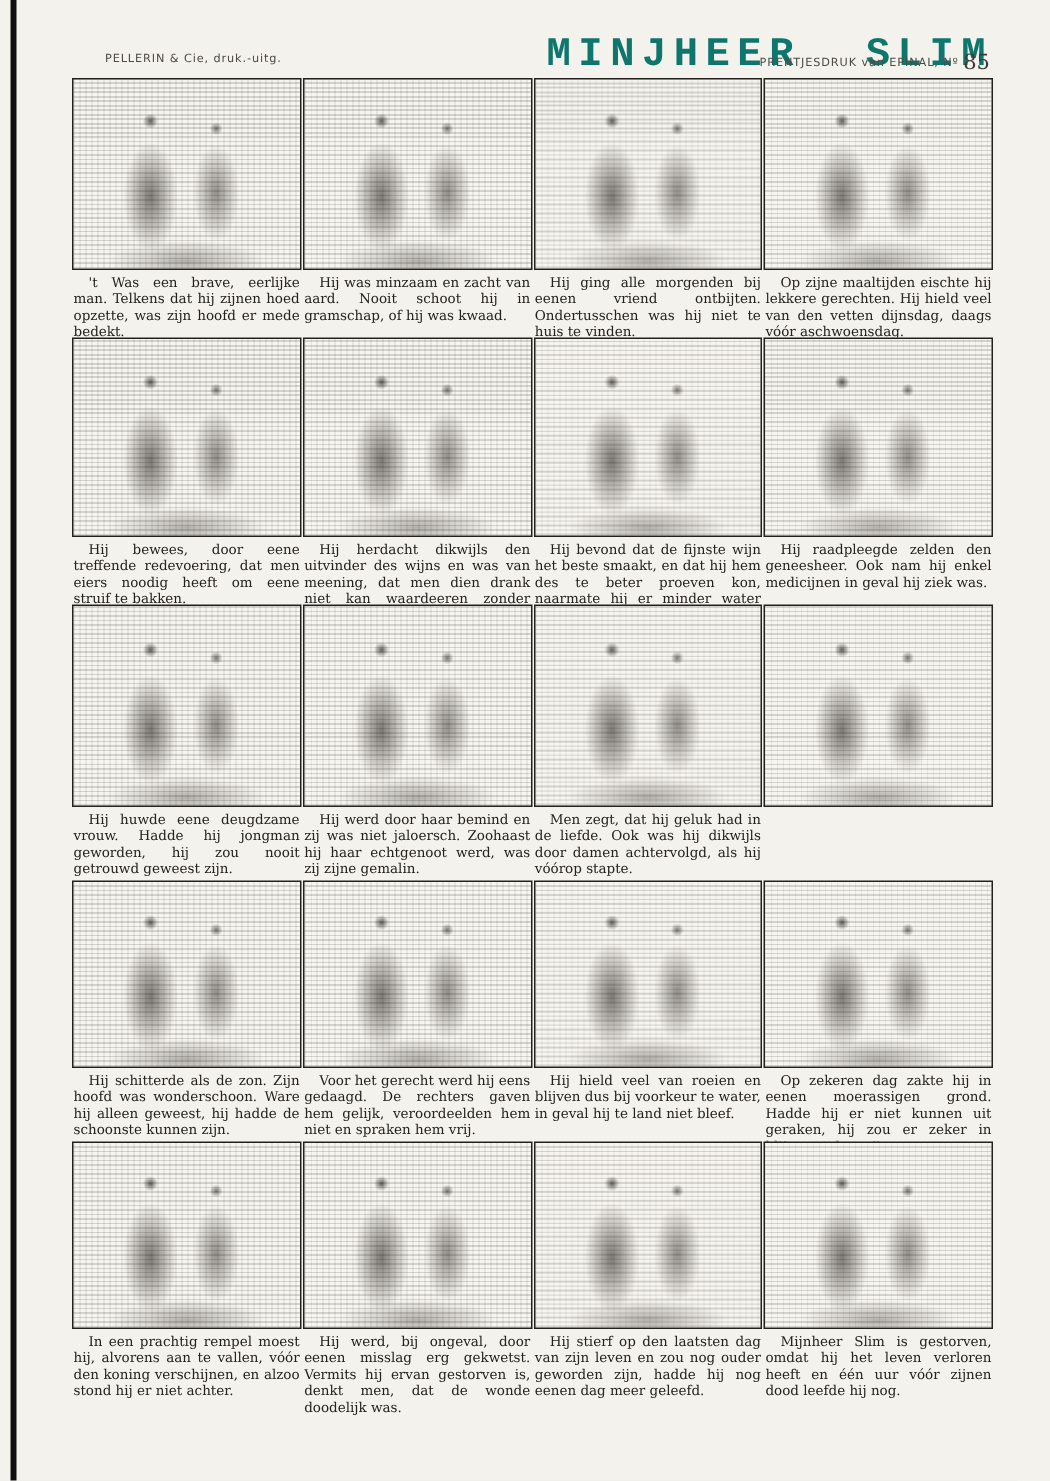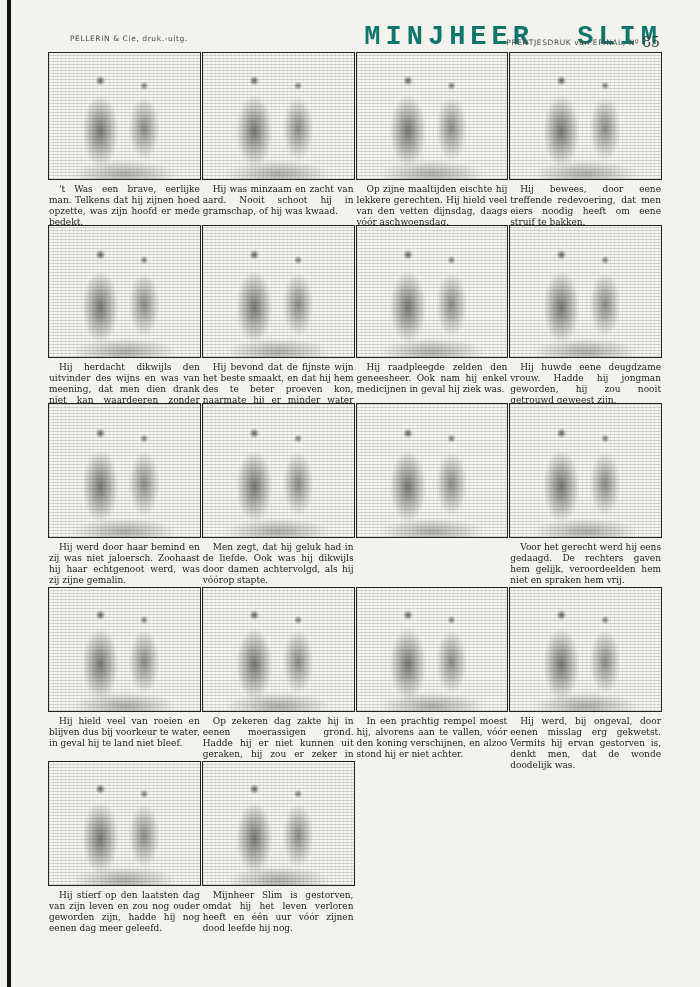--- a/index.html
+++ b/index.html
@@ -92,20 +92,24 @@
     <figure class="cell">
       <div class="illo"></div>
       <figcaption class="cap">'t Was een brave, eerlijke man. Telkens dat hij zijnen hoed opzette, was zijn hoofd er mede bedekt.</figcaption>
     </figure>
     <figure class="cell">
       <div class="illo"></div>
       <figcaption class="cap">Hij was minzaam en zacht van aard. Nooit schoot hij in gramschap, of hij was kwaad.</figcaption>
     </figure>
     <figure class="cell">
       <div class="illo"></div>
+      <figcaption class="cap">Hij ging alle morgenden bij eenen vriend ontbijten. Ondertusschen was hij niet te huis te vinden.</figcaption>
+    </figure>
+    <figure class="cell">
+      <div class="illo"></div>
       <figcaption class="cap">Op zijne maaltijden eischte hij lekkere gerechten. Hij hield veel van den vetten dijnsdag, daags vóór aschwoensdag.</figcaption>
     </figure>
     <figure class="cell">
       <div class="illo"></div>
       <figcaption class="cap">Hij bewees, door eene treffende redevoering, dat men eiers noodig heeft om eene struif te bakken.</figcaption>
     </figure>
     <figure class="cell">
       <div class="illo"></div>
       <figcaption class="cap">Hij herdacht dikwijls den uitvinder des wijns en was van meening, dat men dien drank niet kan waardeeren zonder hem te proeven.</figcaption>
     </figure>
@@ -127,20 +131,24 @@
     </figure>
     <figure class="cell">
       <div class="illo"></div>
       <figcaption class="cap">Men zegt, dat hij geluk had in de liefde. Ook was hij dikwijls door damen achtervolgd, als hij vóórop stapte.</figcaption>
     </figure>
     <figure class="cell">
       <div class="illo"></div>
     </figure>
     <figure class="cell">
       <div class="illo"></div>
+      <figcaption class="cap">Hij schitterde als de zon. Zijn hoofd was wonderschoon. Ware hij alleen geweest, hij hadde de schoonste kunnen zijn.</figcaption>
+    </figure>
+    <figure class="cell">
+      <div class="illo"></div>
       <figcaption class="cap">Voor het gerecht werd hij eens gedaagd. De rechters gaven hem gelijk, veroordeelden hem niet en spraken hem vrij.</figcaption>
     </figure>
     <figure class="cell">
       <div class="illo"></div>
       <figcaption class="cap">Hij hield veel van roeien en blijven dus bij voorkeur te water, in geval hij te land niet bleef.</figcaption>
     </figure>
     <figure class="cell">
       <div class="illo"></div>
       <figcaption class="cap">Op zekeren dag zakte hij in eenen moerassigen grond. Hadde hij er niet kunnen uit geraken, hij zou er zeker in blijven steken zijn.</figcaption>
     </figure>

